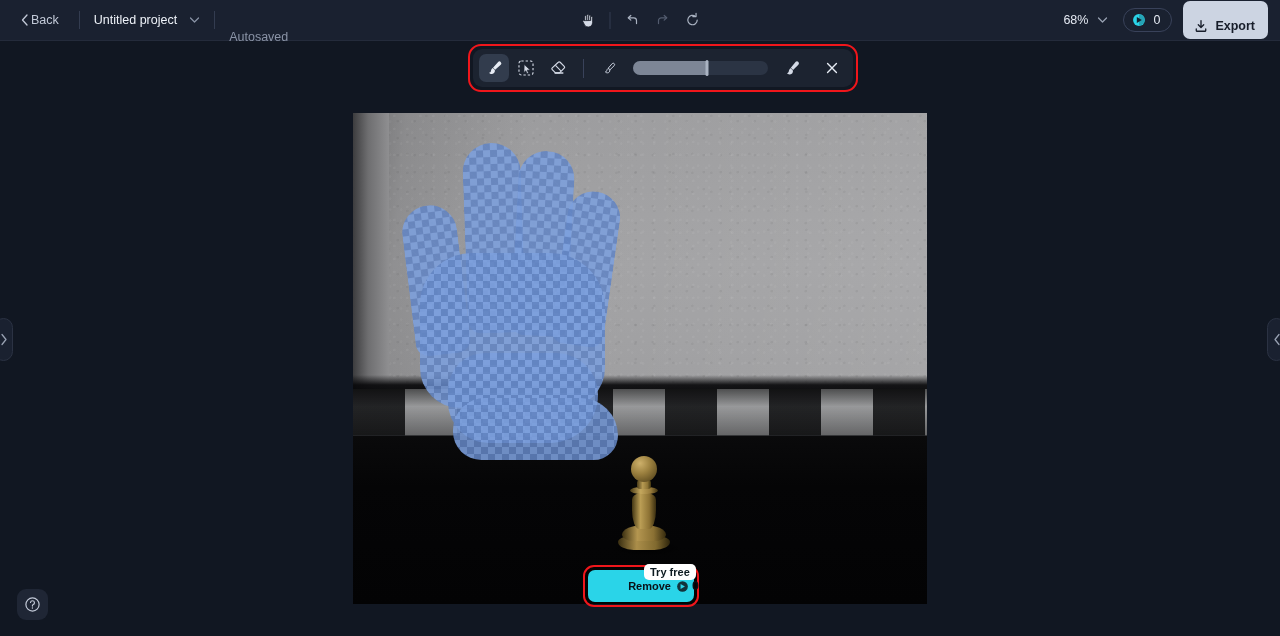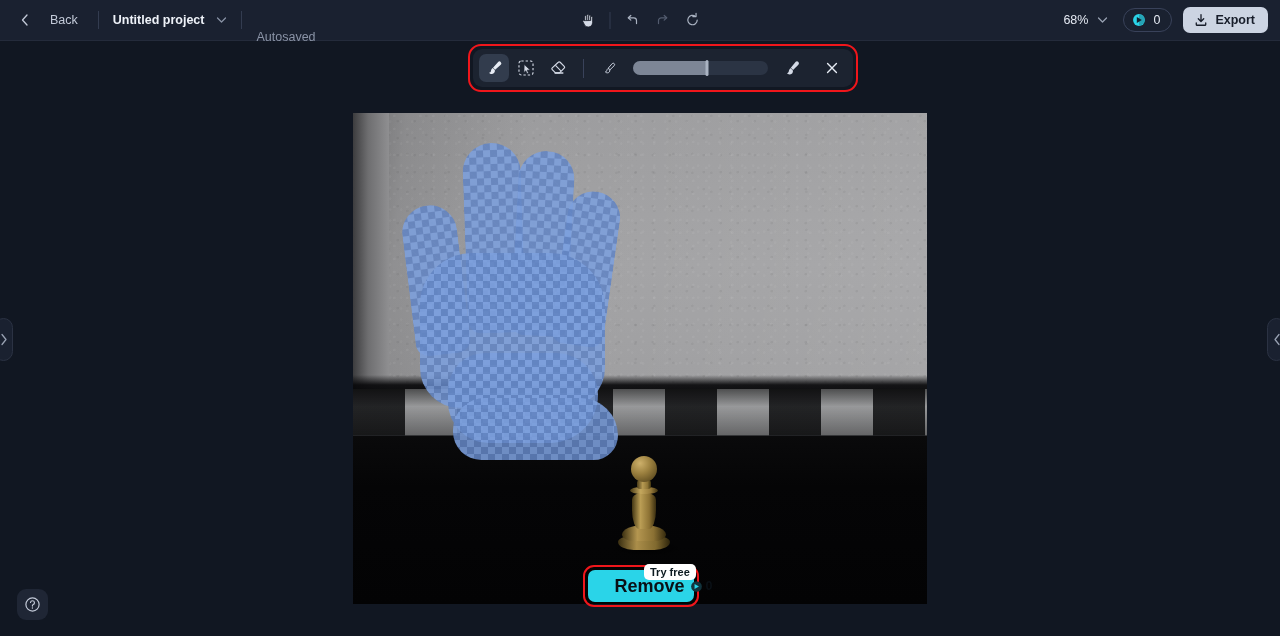--- a/index.html
+++ b/index.html
@@ -13,26 +13,26 @@
   
   #header {
     position: absolute; top: 0; left: 0;
     width: 1280px; height: 41px;
     background: #1a2130;
     border-bottom: 1px solid #242b3b;
     display: flex; align-items: center;
   }
   #header-left { display: flex; align-items: center; height: 100%; padding-left: 14px; }
   .back-btn {
-    display: flex; align-items: center; gap: 20px;
+    display: flex; align-items: center; gap: 1px;
     color: #c3cad8; font-size: 12.5px; cursor: pointer;
     padding: 4px 6px; border-radius: 5px;
   }
   .hdr-sep { width: 1px; height: 18px; background: #333c50; margin: 0 14px; }
-  .proj-title { color: #eef2f8; font-size: 12.5px; font-weight: bold; cursor: pointer; }
+  .proj-title { color: #eef2f8; font-size: 12.5px; font-weight: normal; cursor: pointer; }
   .proj-caret { margin-left: 12px; cursor: pointer; display: flex; align-items: center; }
   .autosaved { color: #8a93a6; font-size: 12.5px; margin-top: 33px; }
 
   #header-center {
     position: absolute; left: 50%; top: 0; transform: translateX(-50%);
     height: 100%; display: flex; align-items: center; gap: 0px;
   }
   .hc-btn {
     width: 30px; height: 28px; display: flex; align-items: center; justify-content: center;
     border-radius: 6px; cursor: pointer;
@@ -48,21 +48,21 @@
   .credits {
     display: flex; align-items: center; gap: 7px;
     border: 1px solid #3a4considered; border: 1px solid #39425a;
     border-radius: 14px; padding: 4px 11px 4px 8px; cursor: pointer;
   }
   .credit-num { color: #e4e9f2; font-size: 12.5px; }
   .export-btn {
     display: flex; align-items: center; gap: 7px;
     background: #ccd4e2; color: #171d2a;
     font-size: 12.5px; font-weight: bold;
-    border-radius: 7px; padding: 6px 13px 6px 11px;
+    border-radius: 7px; padding: 18px 13px 6px 11px;
     cursor: pointer; border: none;
   }
 
   
   #canvas-area {
     position: absolute; top: 41px; left: 0; width: 1280px; height: 595px;
     background: #111722;
   }
 
   
@@ -223,21 +223,21 @@
     border-radius: 11px;
   }
   #remove-btn {
     position: relative;
     width: 106px; height: 32px;
     background: #2ad4e8;
     border-radius: 7px;
     display: flex; align-items: center; justify-content: center;
     gap: 5px; cursor: pointer; border: none;
   }
-  .remove-label { color: #0a1016; font-size: 18px; font-weight: bold; padding-left: 45px; }
+  .remove-label { color: #0a1016; font-size: 11px; font-weight: bold; padding-left: 45px; }
   .remove-cost { display: flex; align-items: center; gap: 3px; }
   .remove-cost-num { color: #0a1016; font-size: 12.5px; font-weight: bold; }
   #try-free {
     position: absolute; left: 56px; top: -6px;
     background: #ffffff; color: #0c1a20;
     font-size: 11px; font-weight: bold;
     padding: 2px 6px; border-radius: 5px;
     white-space: nowrap; cursor: pointer;
   }
 

